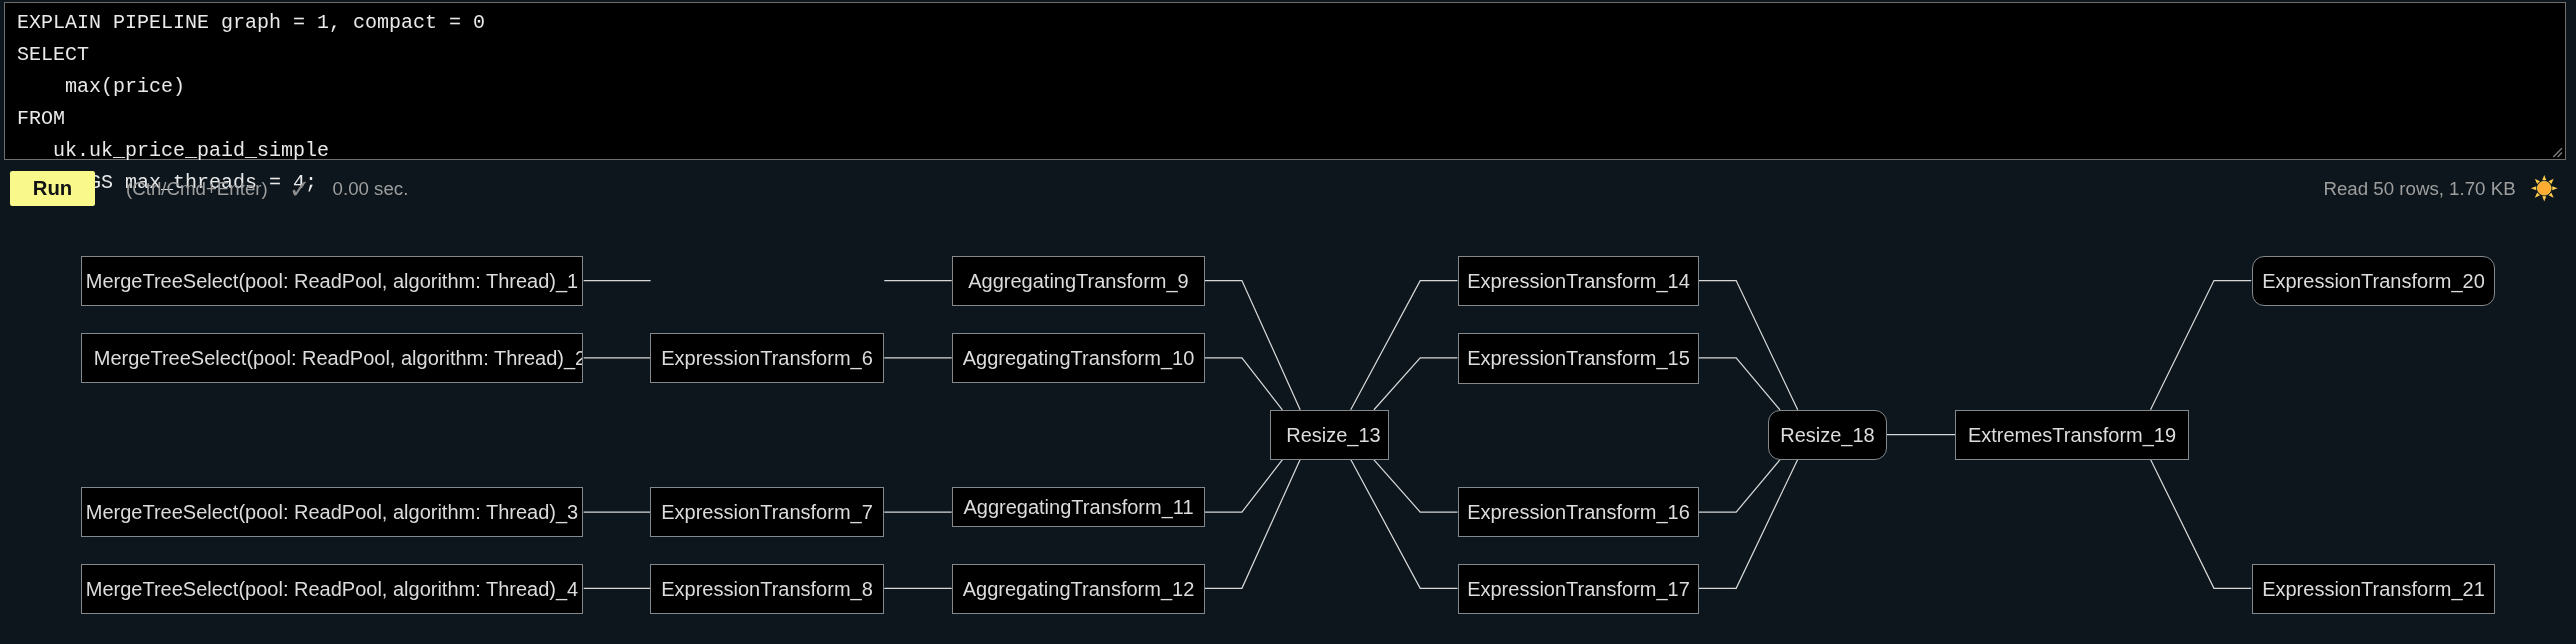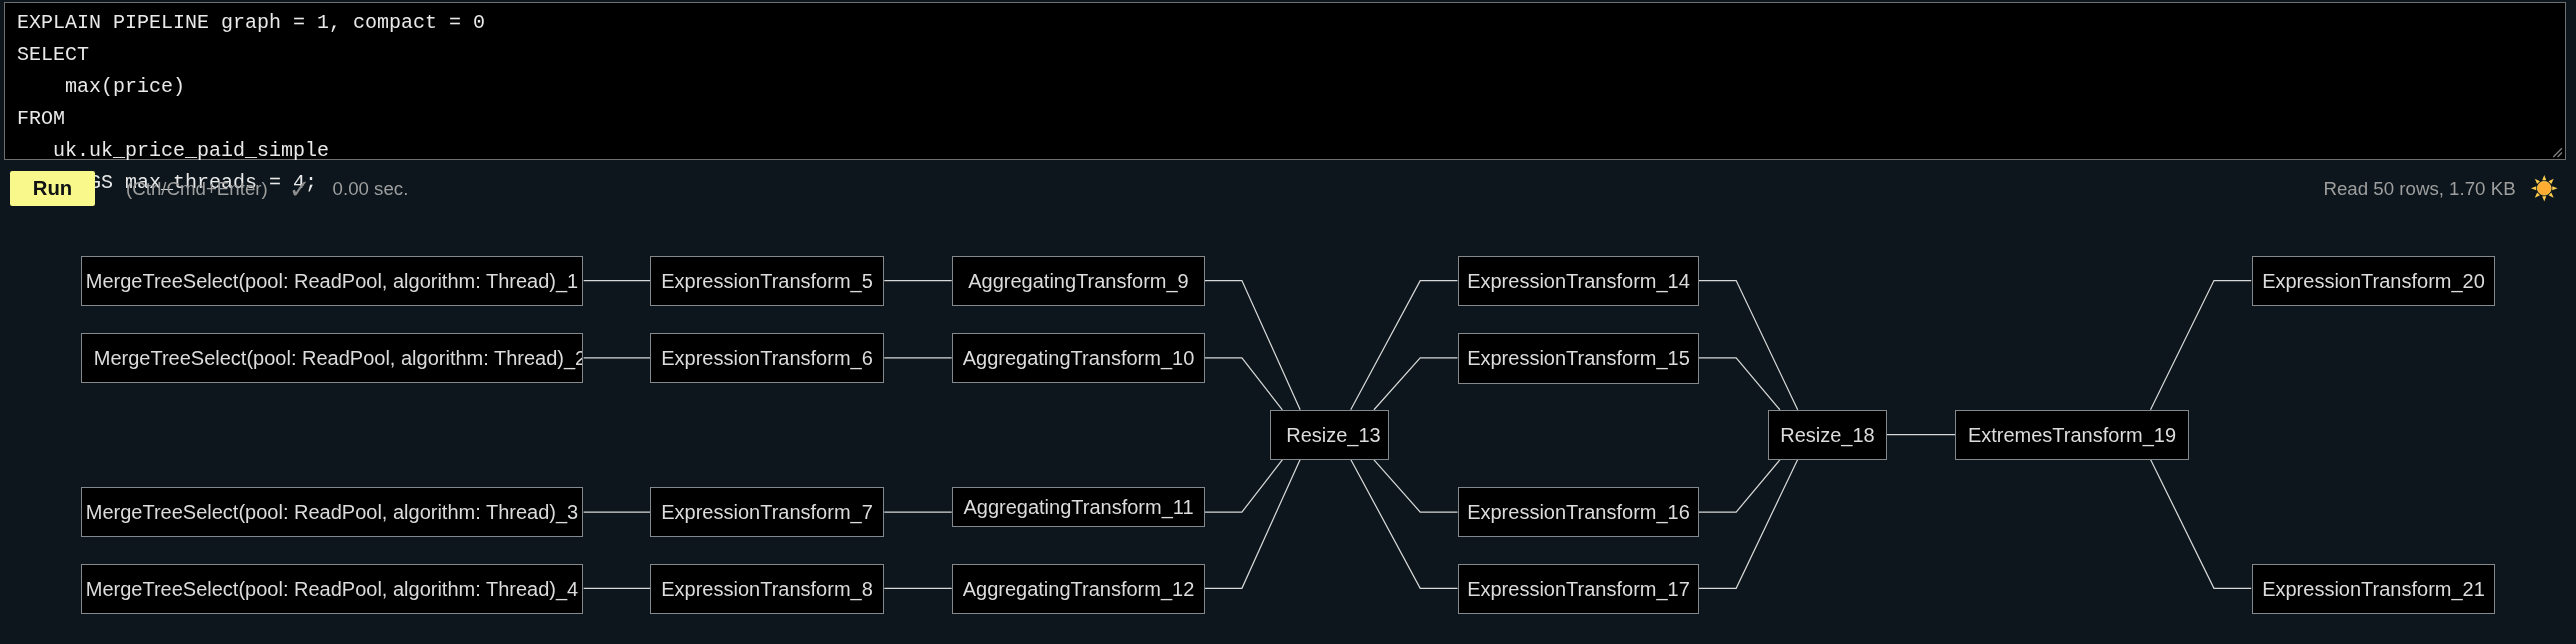--- a/index.html
+++ b/index.html
@@ -137,31 +137,30 @@
       <path d="M 3096 1072.5 L 3164 1072.5 L 3275.935 838"></path>
       <path d="M 3438 792.5 L 3563 792.5"></path>
       <path d="M 3919.35 747 L 4035 511.5 L 4103 511.5"></path>
       <path d="M 3919.65 838 L 4035 1072.5 L 4103 1072.5"></path>
     </svg>
 
 <div class="node" style="left: 81px; top: 256px; width: 502px; height: 50px;">MergeTreeSelect(pool: ReadPool, algorithm: Thread)_1</div>
     <div class="node" style="left: 81px; top: 333px; width: 502px; height: 50px; padding-left: 16px;">MergeTreeSelect(pool: ReadPool, algorithm: Thread)_2</div>
     <div class="node" style="left: 81px; top: 487px; width: 502px; height: 50px;">MergeTreeSelect(pool: ReadPool, algorithm: Thread)_3</div>
     <div class="node" style="left: 81px; top: 564px; width: 502px; height: 50px;">MergeTreeSelect(pool: ReadPool, algorithm: Thread)_4</div>
-    <div class="node" style="left: 650px; top: 256px; width: 234px; height: 50px;">ExpressionTransform_5</div>
     <div class="node" style="left: 650px; top: 333px; width: 234px; height: 50px;">ExpressionTransform_6</div>
     <div class="node" style="left: 650px; top: 487px; width: 234px; height: 50px;">ExpressionTransform_7</div>
     <div class="node" style="left: 650px; top: 564px; width: 234px; height: 50px;">ExpressionTransform_8</div>
     <div class="node" style="left: 952px; top: 256px; width: 253px; height: 50px;">AggregatingTransform_9</div>
     <div class="node" style="left: 952px; top: 333px; width: 253px; height: 50px;">AggregatingTransform_10</div>
     <div class="node" style="left: 952px; top: 487px; width: 253px; height: 40px;">AggregatingTransform_11</div>
     <div class="node" style="left: 952px; top: 564px; width: 253px; height: 50px;">AggregatingTransform_12</div>
     <div class="node" style="left: 1270px; top: 410px; width: 119px; height: 50px; padding-left: 8px;">Resize_13</div>
     <div class="node" style="left: 1458px; top: 256px; width: 241px; height: 50px;">ExpressionTransform_14</div>
     <div class="node" style="left: 1458px; top: 333px; width: 241px; height: 51px;">ExpressionTransform_15</div>
     <div class="node" style="left: 1458px; top: 487px; width: 241px; height: 50px;">ExpressionTransform_16</div>
     <div class="node" style="left: 1458px; top: 564px; width: 241px; height: 50px;">ExpressionTransform_17</div>
-    <div class="node" style="left: 1768px; top: 410px; width: 119px; height: 50px;">Resize_18</div>
+    <div class="node" style="left: 1768px; top: 410px; width: 119px; height: 50px; border-radius: 12px;">Resize_18</div>
     <div class="node" style="left: 1955px; top: 410px; width: 234px; height: 50px;">ExtremesTransform_19</div>
-    <div class="node" style="left: 2252px; top: 256px; width: 243px; height: 50px;">ExpressionTransform_20</div>
+    <div class="node" style="left: 2252px; top: 256px; width: 243px; height: 50px; border-radius: 12px;">ExpressionTransform_20</div>
     <div class="node" style="left: 2252px; top: 564px; width: 243px; height: 50px;">ExpressionTransform_21</div>
   </div>
 
 
 </body></html>

